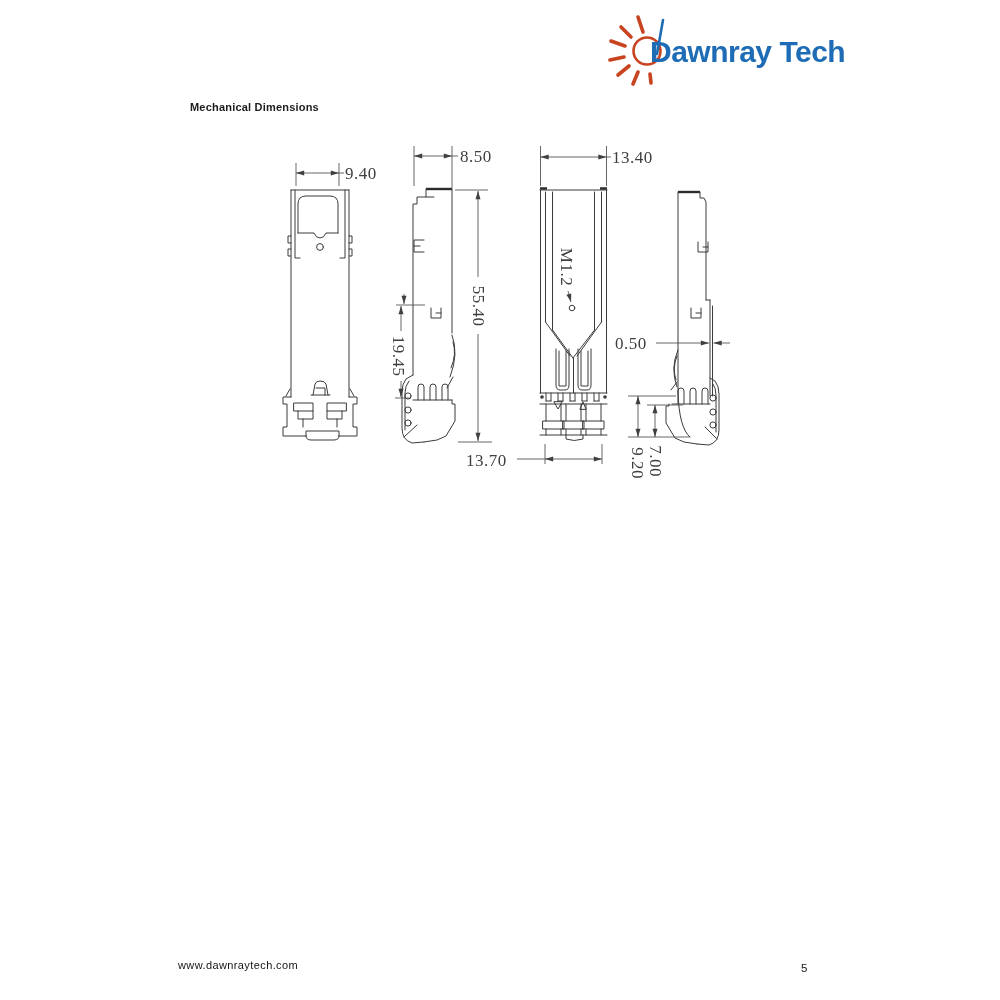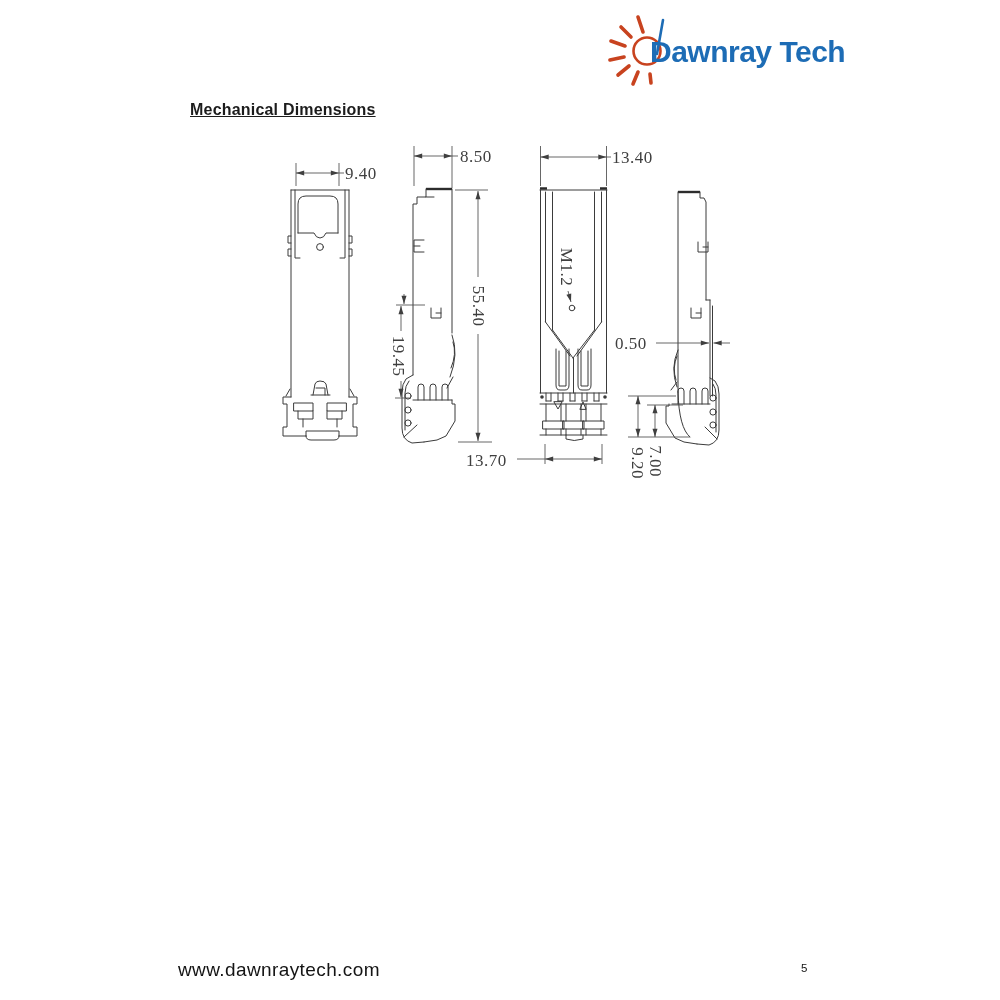--- a/index.html
+++ b/index.html
@@ -3,32 +3,32 @@
 <meta charset="utf-8">
 <style>
   html,body{margin:0;padding:0;}
   body{
     width:1000px;height:1000px;background:#ffffff;position:relative;
     font-family:"Liberation Sans",sans-serif;overflow:hidden;
   }
   .logo{position:absolute;left:608px;top:8px;width:250px;height:84px;}
   .doc-title{
     position:absolute;left:190px;top:101px;margin:0;
-    font-size:16px;font-weight:bold;color:#1c1c1c;letter-spacing:.2px;text-decoration:underline;
+    font-size:11px;font-weight:bold;color:#1c1c1c;letter-spacing:.2px;
   }
   .drawing{position:absolute;left:278px;top:138px;width:472px;height:352px;}
   .drawing path,.drawing line,.drawing circle,.drawing rect{vector-effect:non-scaling-stroke;}
   .ln{stroke:#3b3b3b;stroke-width:1;fill:none;stroke-linecap:round;stroke-linejoin:round;}
   .ln-thick{stroke:#2c2c2c;stroke-width:2.4;fill:none;stroke-linecap:butt;}
   .dim{stroke:#4c4c4c;stroke-width:.85;fill:none;}
   .dim-txt{
     font-family:"Liberation Serif",serif;font-size:17px;fill:#3f3f3f;
     letter-spacing:.5px;
   }
-  .footer-url{position:absolute;left:178px;top:959px;font-size:19px;color:#141414;letter-spacing:.4px;}
+  .footer-url{position:absolute;left:178px;top:959px;font-size:11px;color:#141414;letter-spacing:.4px;}
   .footer-page{position:absolute;left:801px;top:962px;font-size:11.5px;color:#141414;}
 </style>
 </head>
 <body>
 
 <svg class="logo" viewBox="0 0 250 84">
   <g>
     <circle cx="39" cy="43" r="13.5" fill="none" stroke="#c8431f" stroke-width="2.6"></circle>
     <g stroke="#c8431f" stroke-width="3.6" stroke-linecap="round">
       <line x1="35" y1="24" x2="30" y2="9"></line>

